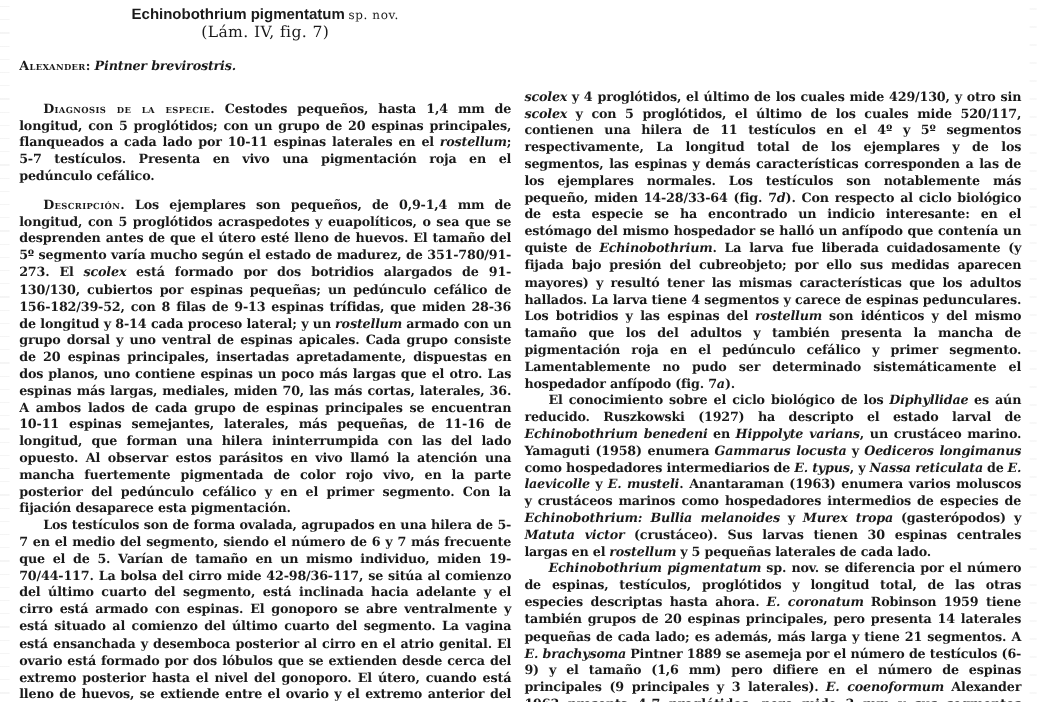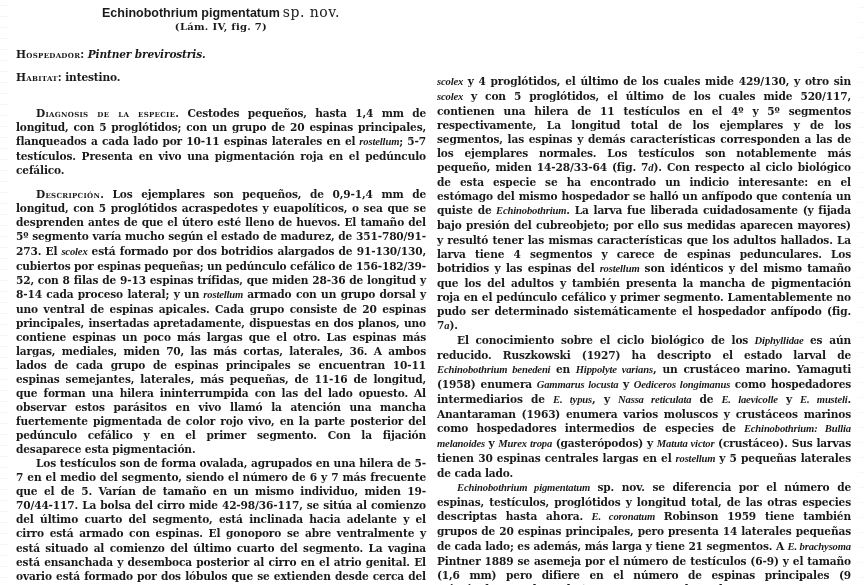--- a/index.html
+++ b/index.html
@@ -18,28 +18,28 @@
   }
   .col-left { left: 16px; top: 0; width: 410px; }
   .col-right { left: 437px; top: 74px; width: 414px; }
   .title-block { text-align: center; width: 410px; }
   .title {
     font-family: "Liberation Sans", sans-serif;
     font-weight: bold; font-size: 12.5px; line-height: 16px;
     padding-top: 4px;
     letter-spacing: 0;
   }
-  .title .spnov { font-family: "DejaVu Serif", serif; font-weight: normal; font-size: 14px; letter-spacing: 0.5px; margin-left: 3px; }
-  .subtitle { font-size: 10px; line-height: 12px; letter-spacing: 0.3px; font-weight: bold; }
+  .title .spnov { font-family: "DejaVu Serif", serif; font-weight: normal; font-size: 10px; letter-spacing: 0.5px; margin-left: 3px; }
+  .subtitle { font-size: 13px; line-height: 12px; letter-spacing: 0.3px; }
   p { margin: 0; }
   .gap-big { margin-top: 12px; }
   .gap-med { margin-top: 8px; }
   .indent { text-indent: 20px; }
   .sc { font-variant: small-caps; font-weight: bold; letter-spacing: 0.3px; }
-  i { font-style: italic; font-family: Liberation Serif, serif; }
+  i { font-style: italic; }
   b { font-weight: bold; }
   .bi { font-weight: bold; font-style: italic; }
   .speckle {
     position: absolute; left: 0; top: 0; width: 8px; height: 585px;
     background: repeating-linear-gradient(180deg, #ffffff 0 5px, #eeeeee 5px 6px, #ffffff 6px 11px);
     opacity: 0.6;
   }
   .speckle-r {
     position: absolute; right: 0; top: 0; width: 6px; height: 585px;
     background: repeating-linear-gradient(180deg, #ffffff 0 7px, #f0f0f0 7px 8px, #ffffff 8px 15px);
@@ -53,28 +53,24 @@
   <div class="speckle"></div>
   <div class="speckle-r"></div>
 
   <div class="col col-left">
     <div class="title-block">
       <div class="title"><span>Echinobothrium pigmentatum</span><span class="spnov">sp. nov.</span></div>
       <div class="subtitle">(Lám. IV, fig. 7)</div>
     </div>
 
     <p class="gap-big" style="margin-top:14px;">
-      <span class="sc">Hospedador:</span>
+      <span class="sc">Alexander:</span>
       <span class="bi">Pintner brevirostris.</span>
     </p>
 
-    <p class="gap-med" style="margin-top:9px;">
-      <span class="sc">Habitat:</span>
-      <b>intestino.</b>
-    </p>
 
 
     <p class="gap-big indent" style="margin-top:22px;"><span class="sc">Diagnosis de la especie.</span> <b>Cestodes pequeños, hasta 1,4 mm de longitud, con 5 proglótidos; con un grupo de 20 espinas principales, flanqueados a cada lado por 10-11 espinas laterales en el</b> <i class="bi">rostellum</i><b>; 5-7 testículos. Presenta en vivo una pigmentación roja en el pedúnculo cefálico.</b></p>
 
     <p class="gap-big indent" style="margin-top:10px;"><span class="sc">Descripción.</span> <b>Los ejemplares son pequeños, de 0,9-1,4 mm de longitud, con 5 proglótidos acraspedotes y euapolíticos, o sea que se desprenden antes de que el útero esté lleno de huevos. El tamaño del 5º segmento varía mucho según el estado de madurez, de 351-780/91-273. El</b> <i class="bi">scolex</i> <b>está formado por dos botridios alargados de 91-130/130, cubiertos por espinas pequeñas; un pedúnculo cefálico de 156-182/39-52, con 8 filas de 9-13 espinas trífidas, que miden 28-36 de longitud y 8-14 cada proceso lateral; y un</b> <i class="bi">rostellum</i> <b>armado con un grupo dorsal y uno ventral de espinas apicales. Cada grupo consiste de 20 espinas principales, insertadas apretadamente, dispuestas en dos planos, uno contiene espinas un poco más largas que el otro. Las espinas más largas, mediales, miden 70, las más cortas, laterales, 36. A ambos lados de cada grupo de espinas principales se encuentran 10-11 espinas semejantes, laterales, más pequeñas, de 11-16 de longitud, que forman una hilera ininterrumpida con las del lado opuesto. Al observar estos parásitos en vivo llamó la atención una mancha fuertemente pigmentada de color rojo vivo, en la parte posterior del pedúnculo cefálico y en el primer segmento. Con la fijación desaparece esta pigmentación.</b></p>
 
     <p class="indent"><b>Los testículos son de forma ovalada, agrupados en una hilera de 5-7 en el medio del segmento, siendo el número de 6 y 7 más frecuente que el de 5. Varían de tamaño en un mismo individuo, miden 19-70/44-117. La bolsa del cirro mide 42-98/36-117, se sitúa al comienzo del último cuarto del segmento, está inclinada hacia adelante y el cirro está armado con espinas. El gonoporo se abre ventralmente y está situado al comienzo del último cuarto del segmento. La vagina está ensanchada y desemboca posterior al cirro en el atrio genital. El ovario está formado por dos lóbulos que se extienden desde cerca del extremo posterior hasta el nivel del gonoporo. El útero, cuando está lleno de huevos, se extiende entre el ovario y el extremo anterior del segmento. Las glándulas vitelógenas son voluminosas y forman bandas anchas a cada lado del segmento. Los huevos, pequeños, ovales, de 19/11, presentan un filamento en uno de los extremos.</b></p>
 
   </div>
 

